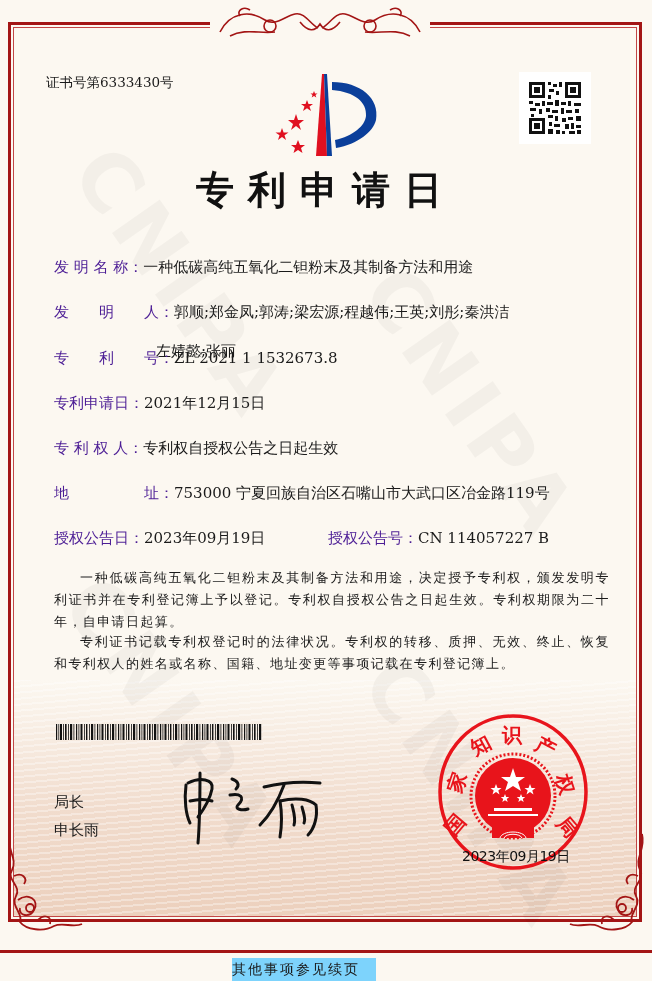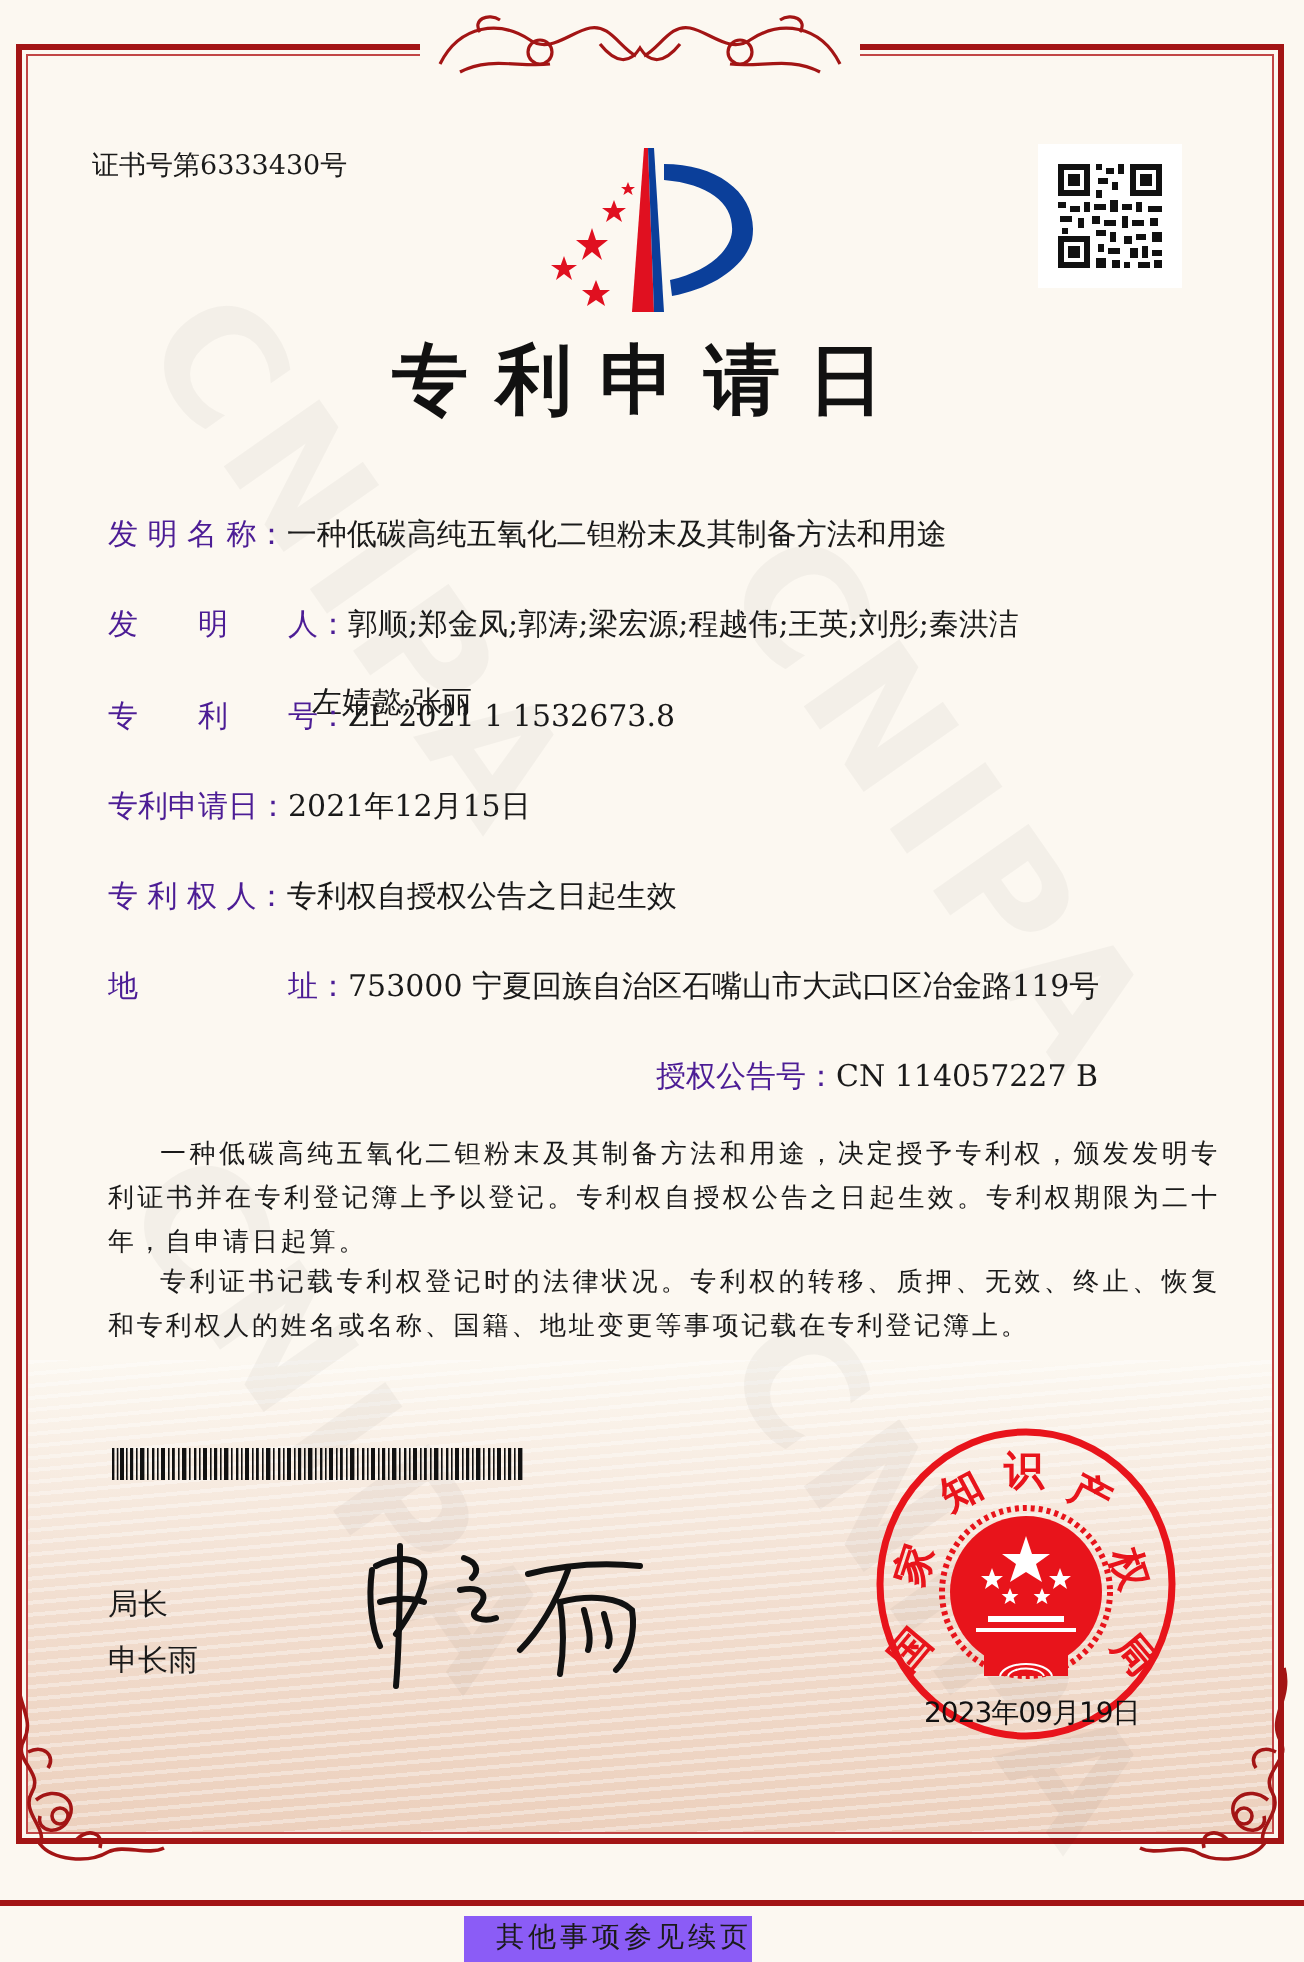--- a/index.html
+++ b/index.html
@@ -66,22 +66,22 @@
 
   .barcode { position:absolute; left:56px; top:724px; width:206px; height:16px; }
   .director { position:absolute; left:54px; top:788px; font-family:"DejaVu Sans", sans-serif; font-size:15px; line-height:28px; }
   .signature { position:absolute; left:180px; top:765px; width:160px; height:80px; }
   .seal { position:absolute; left:436px; top:712px; width:154px; height:160px; }
   .seal-date { position:absolute; left:462px; top:848px; font-family:"DejaVu Sans", sans-serif; font-size:14px; color:#111; letter-spacing:-0.5px;}
   .page-no { position:absolute; left:0; width:652px; top:920px; text-align:center; font-size:11px; color:#222; }
   .footer-band { position:absolute; left:0; top:951px; width:652px; height:30px; background:#fcf8f1; }
   .footer-line { position:absolute; left:0; top:950px; width:652px; height:3px; background:#a31515; }
   .footer-text {
-    position:absolute; left:232px; top:958px; width:144px; height:23px; background:#8b5cf6;
-    text-align:right; font-size:14px; letter-spacing:2px; line-height:23px;
+    position:absolute; left:232px; top:958px; width:144px; height:23px; background:#7dd3fc;
+    text-align:left; font-size:14px; letter-spacing:2px; line-height:23px;
   }
 </style>
 </head>
 <body>
 
 <div class="page">
   <div class="bottom-tint"></div>
   <div class="border-outer"></div>
   <div class="border-inner"></div>
 
@@ -204,20 +204,23 @@
     <span class="lbl">专　　利　　号：</span><span>ZL 2021 1 1532673.8</span>
   </div>
   <div class="field f-app">
     <span class="lbl">专利申请日：</span><span>2021年12月15日</span>
   </div>
   <div class="field f-owner">
     <span class="lbl">专 利 权 人：</span><span>专利权自授权公告之日起生效</span>
   </div>
   <div class="field f-addr">
     <span class="lbl">地　　　　　址：</span><span>753000 宁夏回族自治区石嘴山市大武口区冶金路119号</span>
+  </div>
+  <div class="field f-gdate">
+    <span class="lbl">授权公告日：</span><span>2023年09月19日</span>
   </div>
   <div class="field f-gno">
     <span class="lbl">授权公告号：</span><span>CN 114057227 B</span>
   </div>
 
   <div class="para para1">一种低碳高纯五氧化二钽粉末及其制备方法和用途，决定授予专利权，颁发发明专利证书并在专利登记簿上予以登记。专利权自授权公告之日起生效。专利权期限为二十年，自申请日起算。</div>
   <div class="para para2">专利证书记载专利权登记时的法律状况。专利权的转移、质押、无效、终止、恢复和专利权人的姓名或名称、国籍、地址变更等事项记载在专利登记簿上。</div>
 
   <svg class="barcode" viewBox="0 0 206 16" preserveAspectRatio="none">
     <g fill="#111">

